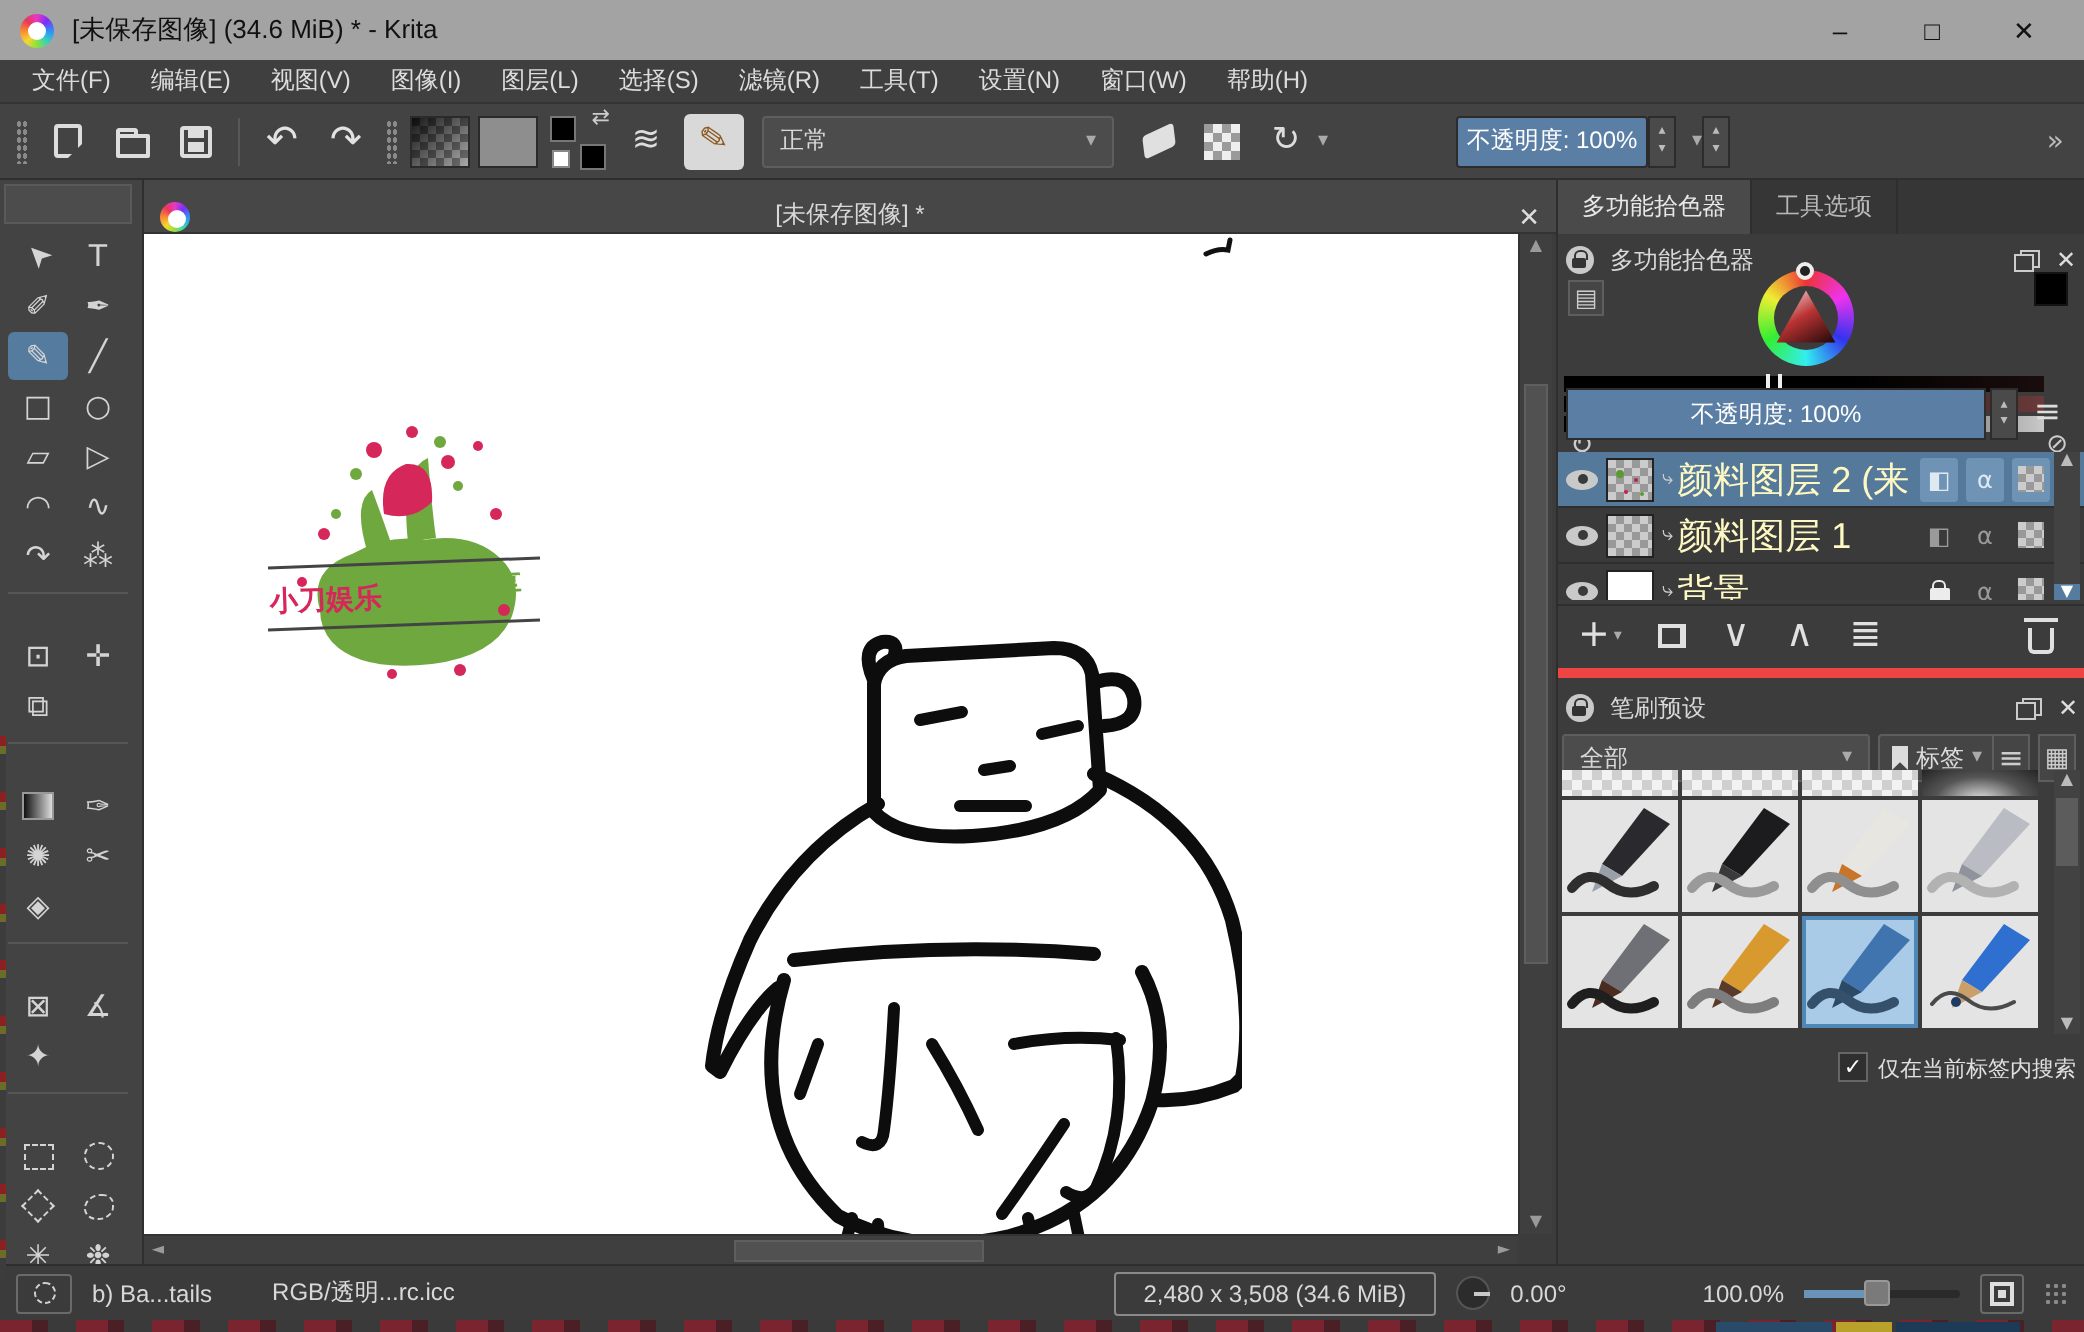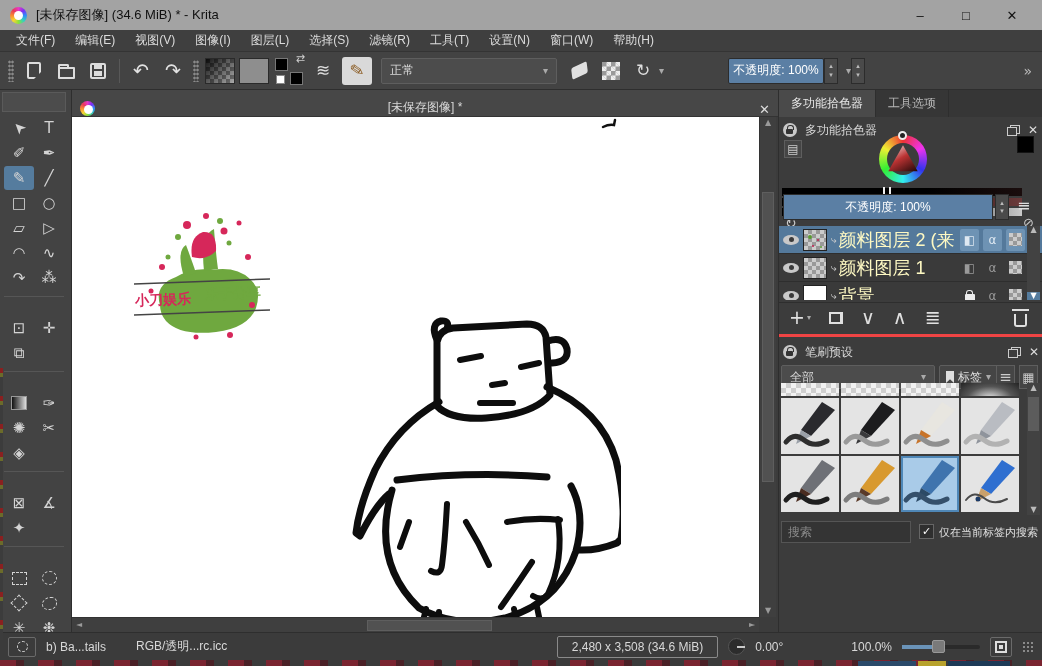--- a/index.html
+++ b/index.html
@@ -562,21 +562,21 @@
         <span class="big glyph">+</span>
         <span class="ddarrow glyph" style="font-size:8px;margin-left:2px">▾</span>
       </span>
       <span class="i-dup"></span>
       <span class="big glyph">∨</span>
       <span class="big glyph">∧</span>
       <span class="big glyph">≣</span>
       <span class="i-trash"></span>
     </div>
 
-    <div style="position:absolute;left:0;top:244px;width:264px;height:298px;border-top:3px solid #ef4444">
+    <div style="position:absolute;left:0;top:244px;width:264px;height:298px;border-top:5px solid #ef4444">
       <div class="dockhead" style="top:6px">
         <span class="i-dlock"></span>
         <span>笔刷预设</span>
         <span class="i-float" style="margin-left:auto"></span>
         <span class="dockx glyph">✕</span>
       </div>
       <div class="dd-wide" style="left:2px;top:28px;width:154px">
         <span style="flex:1">全部</span>
         <span class="ddarrow glyph">▾</span>
       </div>
@@ -640,21 +640,20 @@
                 <path d="M5,44 Q13,34 23,42 Q33,50 46,43" stroke="#4a4a4a" stroke-width="2" fill="none" stroke-linecap="round"></path>
               </svg></div>
           </div>
         </div>
       <div class="bscroll">
         <div class="glyph" style="position:absolute;top:1px;width:13px;text-align:center;font-size:8px;color:#bbb">▲</div>
         <div class="bthumb"></div>
         <div class="glyph" style="position:absolute;bottom:1px;width:13px;text-align:center;font-size:8px;color:#bbb">▼</div>
       </div>
 
-      <input class="search" placeholder="搜索" style="">
       <div class="chkbox glyph">✓</div>
       <div class="chklbl">仅在当前标签内搜索</div>
     </div>
   </div>
 
   <div class="abs statusbar">
     <div class="sel-btn">
         <i></i>
       </div>
     <div>b) Ba...tails</div>

